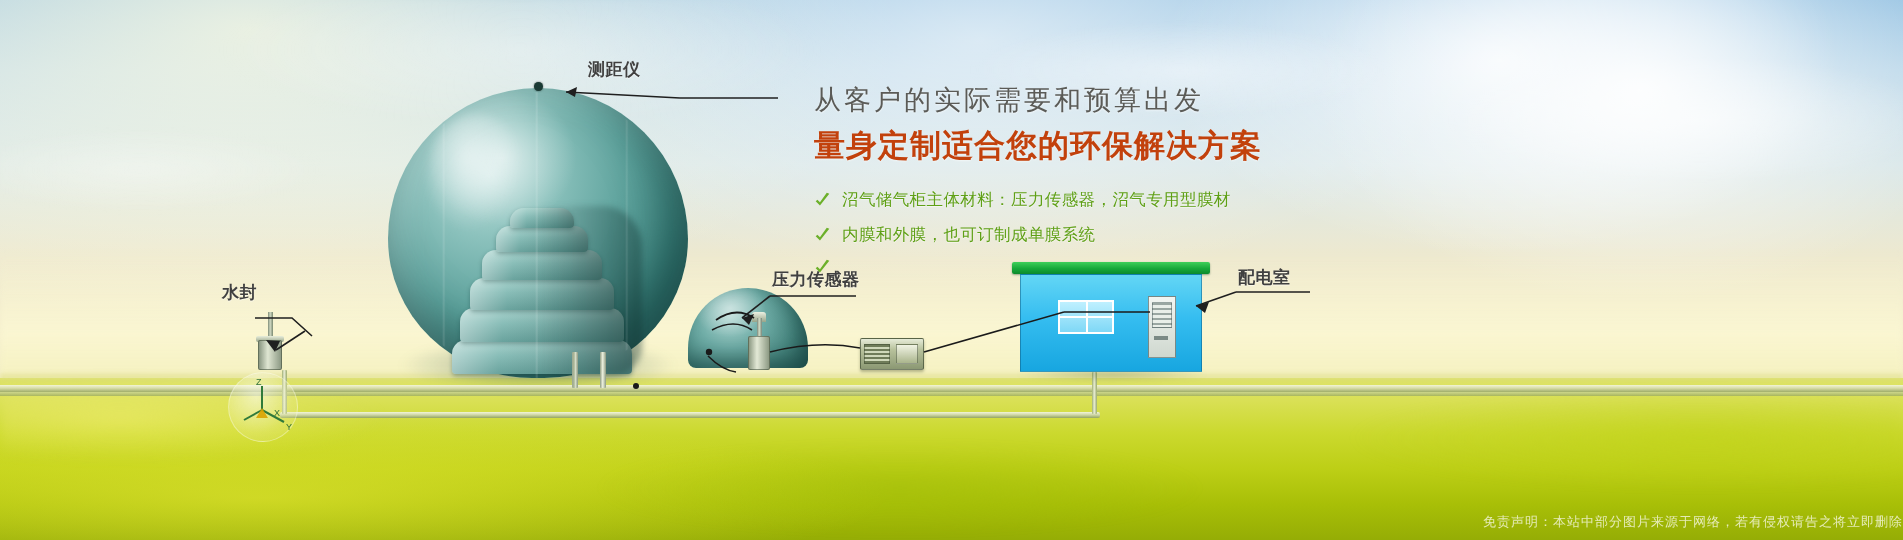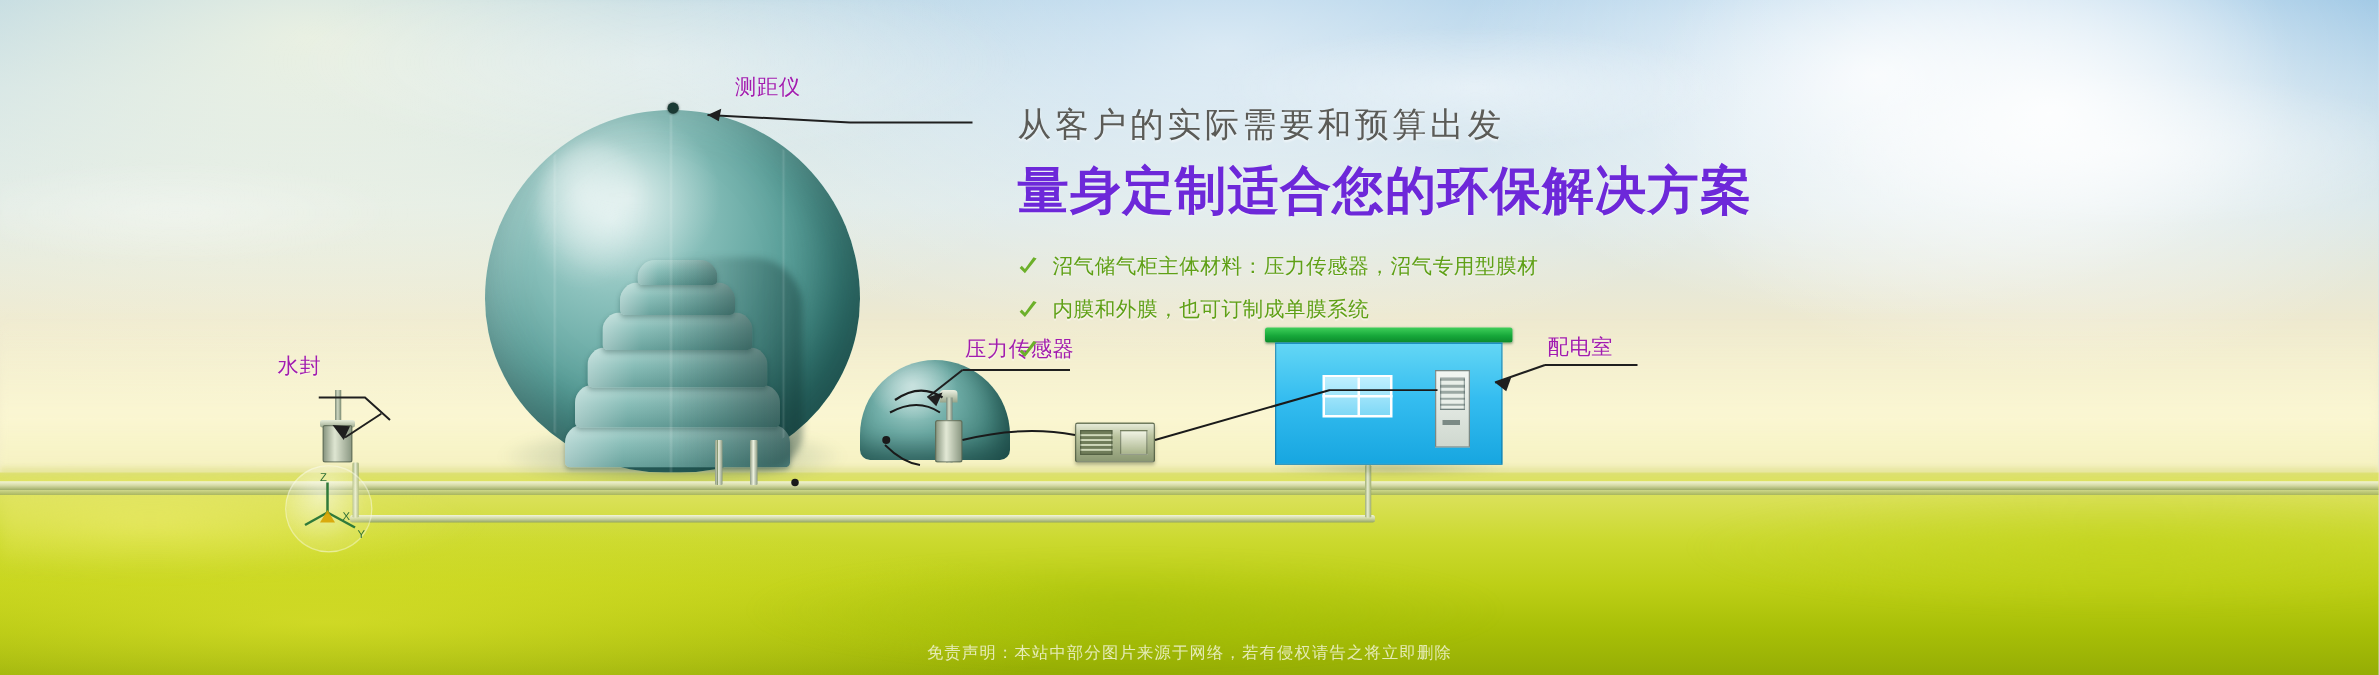--- a/index.html
+++ b/index.html
@@ -229,25 +229,26 @@
     background:radial-gradient(ellipse at center, rgba(60,80,20,.35), rgba(0,0,0,0) 70%);
     filter:blur(3px);
   }
 
   
   svg.wires { position:absolute; left:0; top:0; width:1903px; height:540px; overflow:visible; }
 
   
   .label {
     position:absolute;
-    color:#a21caf;
+    color:#404040;
     font-size:17px;
     letter-spacing:.5px;
     white-space:nowrap;
     text-shadow:0 1px 1px rgba(255,255,255,.55);
+    font-weight:bold;
   }
   .lbl-rangefinder { left:588px; top:58px; }
   .lbl-waterseal   { left:222px; top:281px;text-align:right; }
   .lbl-pressure    { left:772px; top:268px; }
   .lbl-power       { left:1238px; top:266px; }
 
   
   .gizmo { position:absolute; left:228px; top:372px; width:70px; height:70px; }
   .gizmo-disc {
     position:absolute; inset:0; border-radius:50%;
@@ -256,36 +257,36 @@
   }
 
   
   .copy { position:absolute; left:814px; top:82px; width:700px; }
   .copy-sub {
     font-size:27px; color:#5b5b57; letter-spacing:3px; font-weight:400;
     text-shadow:0 1px 2px rgba(255,255,255,.6);
   }
   .copy-title {
     margin-top:7px;
-    font-size:41px; font-weight:700; color:#6d28d9; letter-spacing:1px;
+    font-size:31px; font-weight:700; color:#c2410c; letter-spacing:1px;
     text-shadow:0 1px 2px rgba(255,255,255,.55);
   }
   .bullets { margin-top:22px; }
   .bullet {
     display:flex; align-items:center; gap:11px;
     margin-bottom:13px;
     font-size:16.5px; color:#5fa016; letter-spacing:.4px;
     text-shadow:0 1px 1px rgba(255,255,255,.6);
   }
   .check { width:17px; height:17px; flex:0 0 17px; display:block; }
 
   
   .footer {
     position:absolute; left:0; bottom:9px; width:1903px;
-    text-align:center;
+    text-align:right;
     font-size:13px; color:#e9eec0; letter-spacing:1px;
     opacity:.95;
   }
 </style>
 </head>
 <body>
 
 <div id="stage">
 
   <div class="sky"></div>

